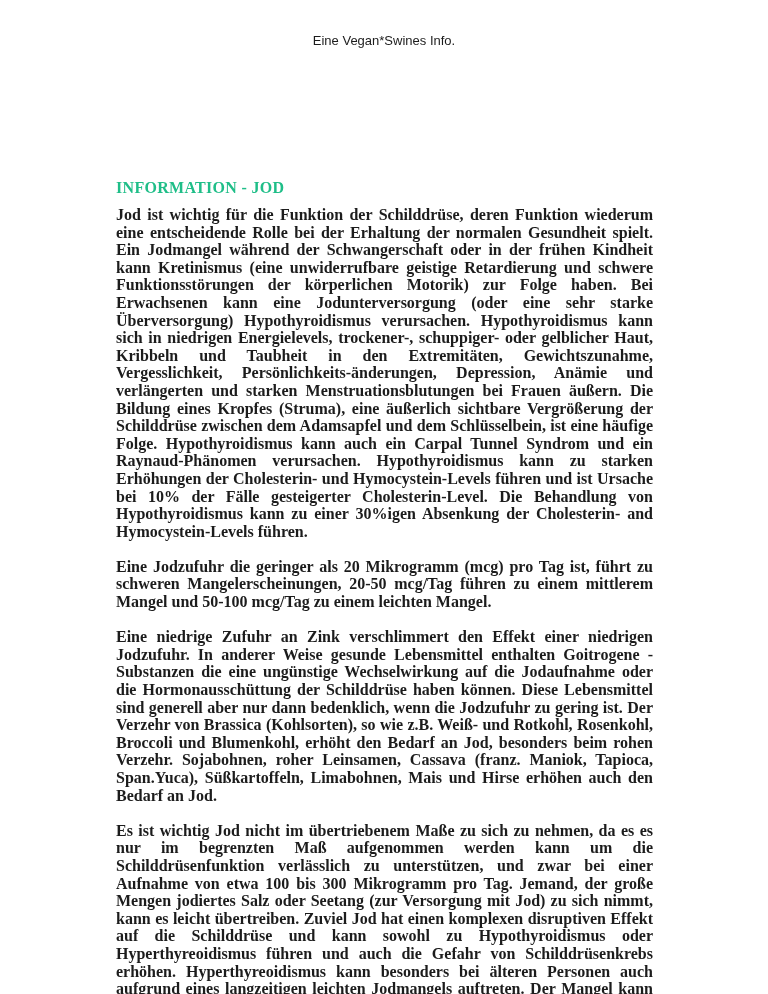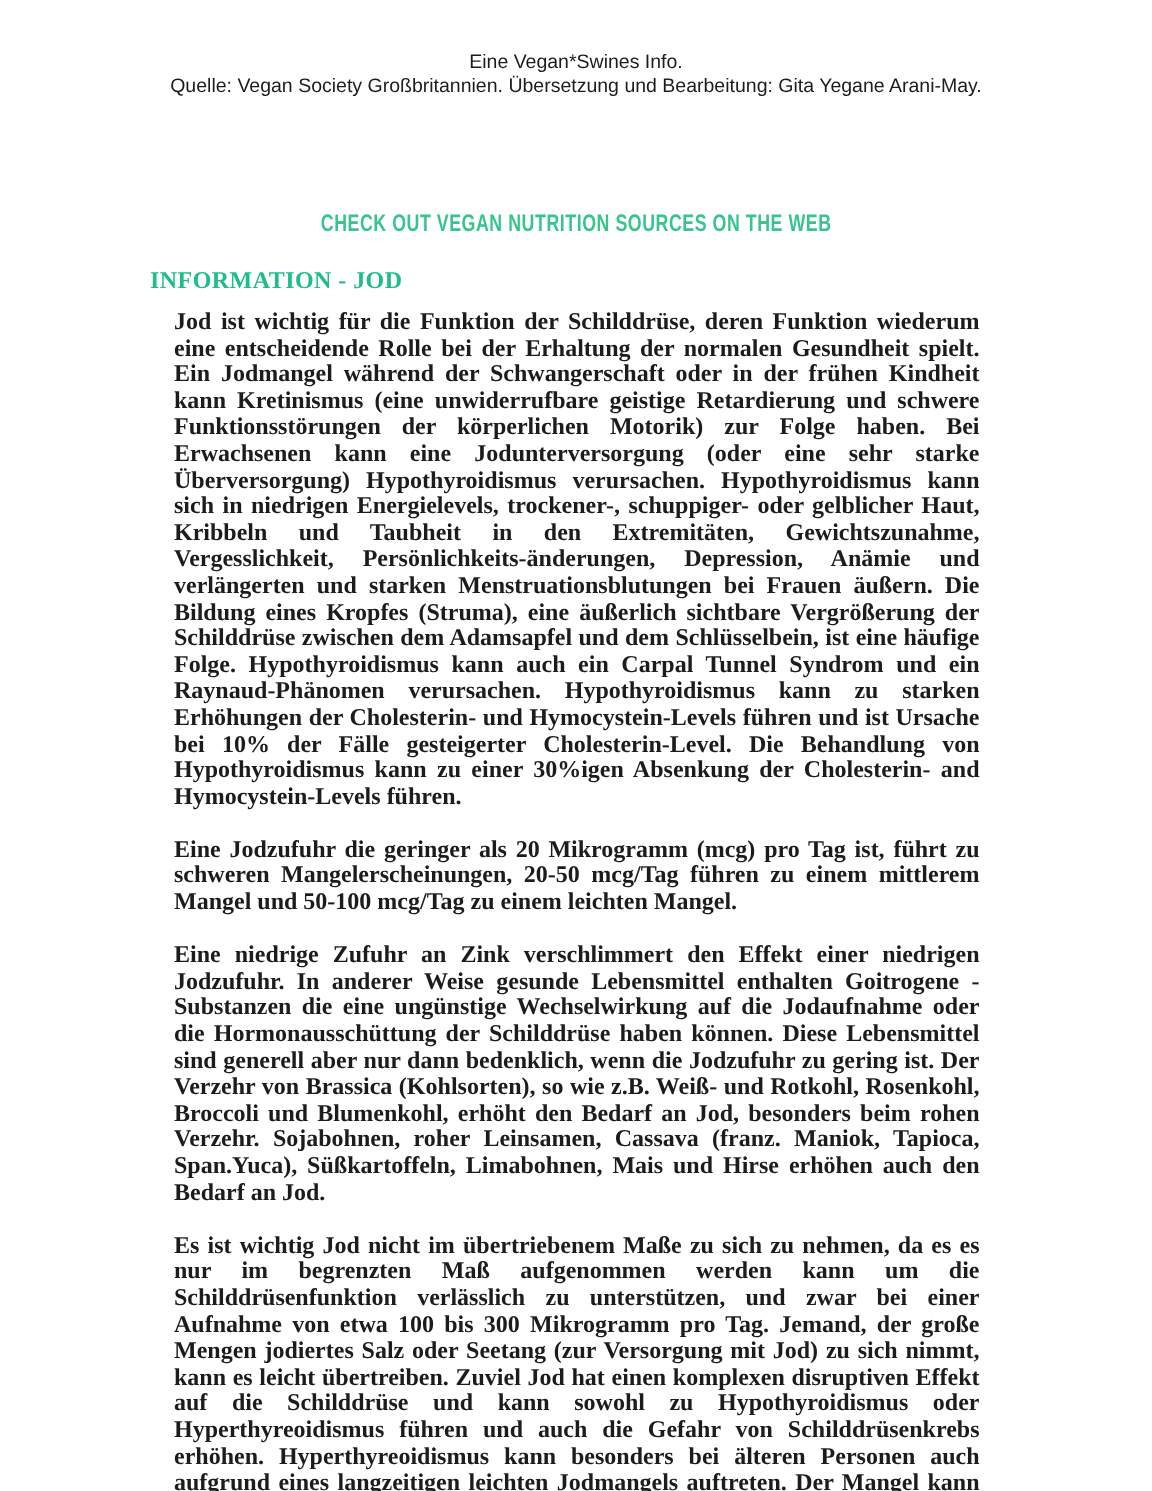--- a/index.html
+++ b/index.html
@@ -56,21 +56,21 @@
     transform-origin: 50% 50%;
     font-family: "Liberation Sans", sans-serif;
     font-weight: bold;
     font-size: 16px;
     letter-spacing: 0.5px;
     white-space: nowrap;
   }
   .section-heading {
     position: absolute;
     top: 179px;
-    left: 100px;
+    left: 116px;
     font-family: "Liberation Serif", serif;
     font-weight: bold;
     font-size: 16px;
     letter-spacing: 0.3px;
     color: var(--heading-green);
   }
   .body-text {
     position: absolute;
     top: 206px;
     left: 116px;
@@ -83,27 +83,23 @@
   .body-text p { margin: 0 0 17.6px 0; font-weight: bold; }
   .body-text p:last-child { margin-bottom: 0; }
 </style>
 </head>
 <body>
 
 <div class="page">
 
   <div class="doc-header">
     <div>Eine Vegan*Swines Info.</div>
-    <div>Quelle: Vegan Society Großbritannien. Übersetzung und Bearbeitung: Gita Yegane Arani-May.</div>
   </div>
 
 
-  <div class="doc-subtitle">
-    <span class="condensed">CHECK OUT VEGAN NUTRITION SOURCES ON THE WEB</span>
-  </div>
 
   <div class="section-heading">INFORMATION - JOD</div>
 
   <div class="body-text">
     <p>Jod ist wichtig für die Funktion der Schilddrüse, deren Funktion wiederum eine entscheidende Rolle bei der Erhaltung der normalen Gesundheit spielt. Ein Jodmangel während der Schwangerschaft oder in der frühen Kindheit kann Kretinismus (eine unwiderrufbare geistige Retardierung und schwere Funktionsstörungen der körperlichen Motorik) zur Folge haben. Bei Erwachsenen kann eine Jodunterversorgung (oder eine sehr starke Überversorgung) Hypothyroidismus verursachen. Hypothyroidismus kann sich in niedrigen Energielevels, trockener-, schuppiger- oder gelblicher Haut, Kribbeln und Taubheit in den Extremitäten, Gewichtszunahme, Vergesslichkeit, Persönlichkeits-änderungen, Depression, Anämie und verlängerten und starken Menstruationsblutungen bei Frauen äußern. Die Bildung eines Kropfes (Struma), eine äußerlich sichtbare Vergrößerung der Schilddrüse zwischen dem Adamsapfel und dem Schlüsselbein, ist eine häufige Folge. Hypothyroidismus kann auch ein Carpal Tunnel Syndrom und ein Raynaud-Phänomen verursachen. Hypothyroidismus kann zu starken Erhöhungen der Cholesterin- und Hymocystein-Levels führen und ist Ursache bei 10% der Fälle gesteigerter Cholesterin-Level. Die Behandlung von Hypothyroidismus kann zu einer 30%igen Absenkung der Cholesterin- and Hymocystein-Levels führen.</p>
     <p>Eine Jodzufuhr die geringer als 20 Mikrogramm (mcg) pro Tag ist, führt zu schweren Mangelerscheinungen, 20-50 mcg/Tag führen zu einem mittlerem Mangel und 50-100 mcg/Tag zu einem leichten Mangel.</p>
     <p>Eine niedrige Zufuhr an Zink verschlimmert den Effekt einer niedrigen Jodzufuhr. In anderer Weise gesunde Lebensmittel enthalten Goitrogene - Substanzen die eine ungünstige Wechselwirkung auf die Jodaufnahme oder die Hormonausschüttung der Schilddrüse haben können. Diese Lebensmittel sind generell aber nur dann bedenklich, wenn die Jodzufuhr zu gering ist. Der Verzehr von Brassica (Kohlsorten), so wie z.B. Weiß- und Rotkohl, Rosenkohl, Broccoli und Blumenkohl, erhöht den Bedarf an Jod, besonders beim rohen Verzehr. Sojabohnen, roher Leinsamen, Cassava (franz. Maniok, Tapioca, Span.Yuca), Süßkartoffeln, Limabohnen, Mais und Hirse erhöhen auch den Bedarf an Jod.</p>
     <p>Es ist wichtig Jod nicht im übertriebenem Maße zu sich zu nehmen, da es es nur im begrenzten Maß aufgenommen werden kann um die Schilddrüsenfunktion verlässlich zu unterstützen, und zwar bei einer Aufnahme von etwa 100 bis 300 Mikrogramm pro Tag. Jemand, der große Mengen jodiertes Salz oder Seetang (zur Versorgung mit Jod) zu sich nimmt, kann es leicht übertreiben. Zuviel Jod hat einen komplexen disruptiven Effekt auf die Schilddrüse und kann sowohl zu Hypothyroidismus oder Hyperthyreoidismus führen und auch die Gefahr von Schilddrüsenkrebs erhöhen. Hyperthyreoidismus kann besonders bei älteren Personen auch aufgrund eines langzeitigen leichten Jodmangels auftreten. Der Mangel kann zur Bildung von Knoten in der Schilddrüse führen.</p>
     <p>Hyperthyreoidismus kann sich durch die Vergrößerung des Schilddrüse (Kropf) äußern, Herzrhythmusstörungen, Zittern, Schwitzen, Palpitationen (Herzklopfen), Nervosität und gesteigerter Aktivität und Veränderungen an den Augen. Manche Personen nehmen die Kelp-</p>
   </div>

